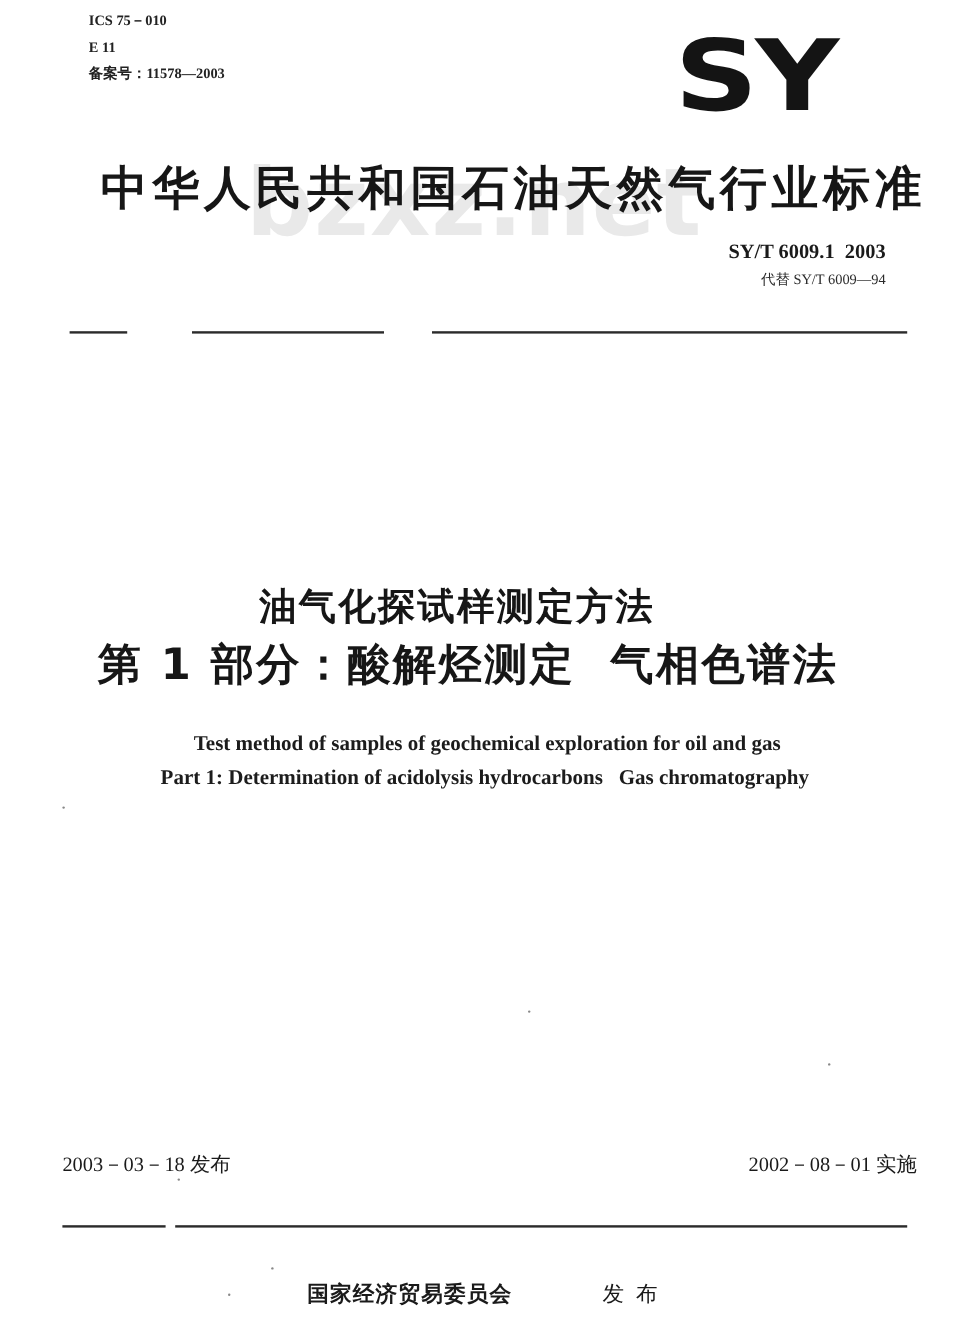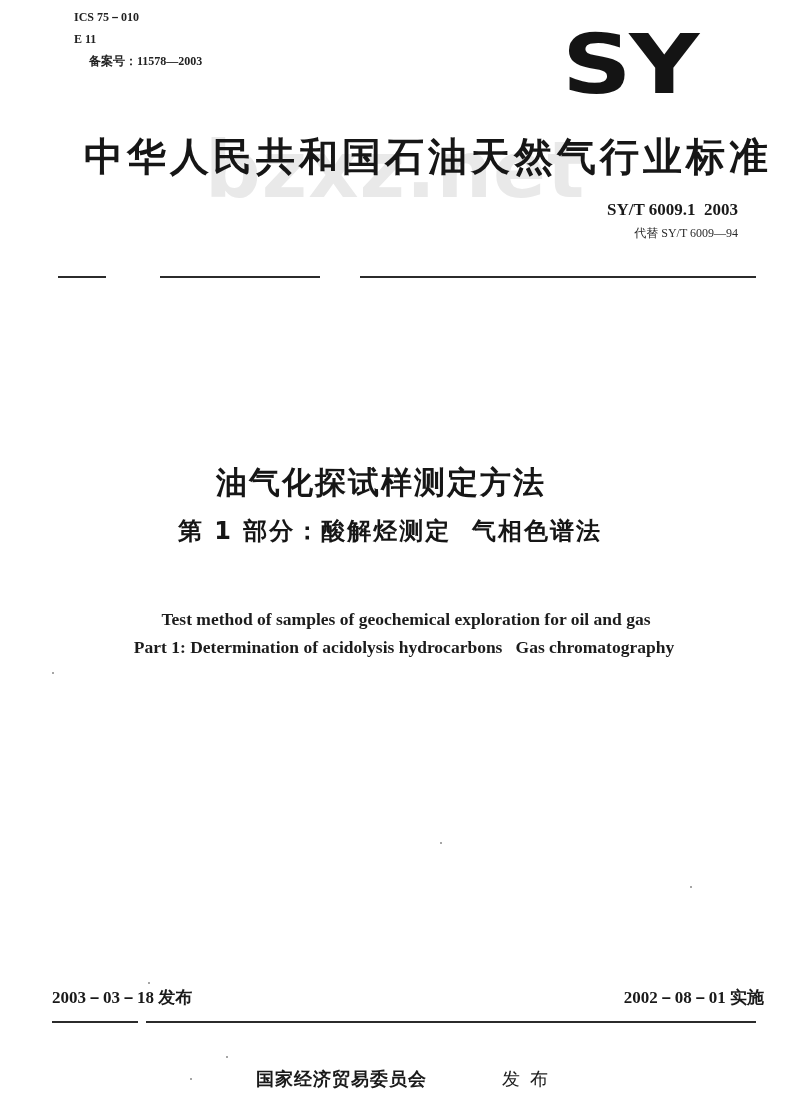--- a/index.html
+++ b/index.html
@@ -104,32 +104,33 @@
     
     .cn-title-1, .cn-title-2 {
       position: absolute;
       left: 0;
       width: 752px;
       text-align: center;
       font-family: "DejaVu Sans", sans-serif;
       font-weight: bold;
       color: #161616;
       white-space: pre;
+      margin-top: 24px;
     }
     .cn-title-1 {
       top: 462px;
       font-size: 31px;
       line-height: 40px;
       letter-spacing: 2px;
       padding-left: 10px;
       box-sizing: border-box;
     }
     .cn-title-2 {
       top: 510px;
-      font-size: 24px;
+      font-size: 36px;
       line-height: 42px;
       letter-spacing: 2px;
       padding-left: 28px;
       box-sizing: border-box;
     }
 
     
     .en-title-1, .en-title-2 {
       position: absolute;
       left: 0;
@@ -141,23 +142,23 @@
       line-height: 22px;
       color: #1c1c1c;
       white-space: pre;
     }
     .en-title-1 { top: 608px; padding-left: 12px; box-sizing: border-box; }
     .en-title-2 { top: 636px; padding-left: 8px; box-sizing: border-box; }
 
     
     .date-left, .date-right {
       position: absolute;
-      top: 988px;
-      font-family: "Liberation Serif", serif;
-      font-weight: bold;
+      top: 961px;
+      font-family: "Liberation Serif", serif;
+      font-weight: normal;
       font-size: 17px;
       line-height: 20px;
       color: #1a1a1a;
       white-space: pre;
       text-align: center;
     }
     .date-left { left: 52px; }
     .date-right { right: 36px; }
 
     
@@ -193,21 +194,21 @@
       height: 2px;
       background: #888;
       border-radius: 1px;
     }
   </style>
 </head>
 <body>
 
 <div class="meta-line" style="top:10px;text-align:center;">ICS 75－010</div>
 <div class="meta-line" style="top:32px;">E 11</div>
-<div class="meta-line" style="top:54px;margin-left:15px;">备案号：11578—2003</div>
+<div class="meta-line" style="top:54px;">备案号：11578—2003</div>
 
 <div class="logo">SY</div>
 
 <div class="watermark">bzxz.net</div>
 
 <div class="industry-title">中华人民共和国石油天然气行业标准</div>
 
 <div class="std-number">SY/T 6009.1  2003</div>
 <div class="std-replaces">代替 SY/T 6009—94</div>
 

